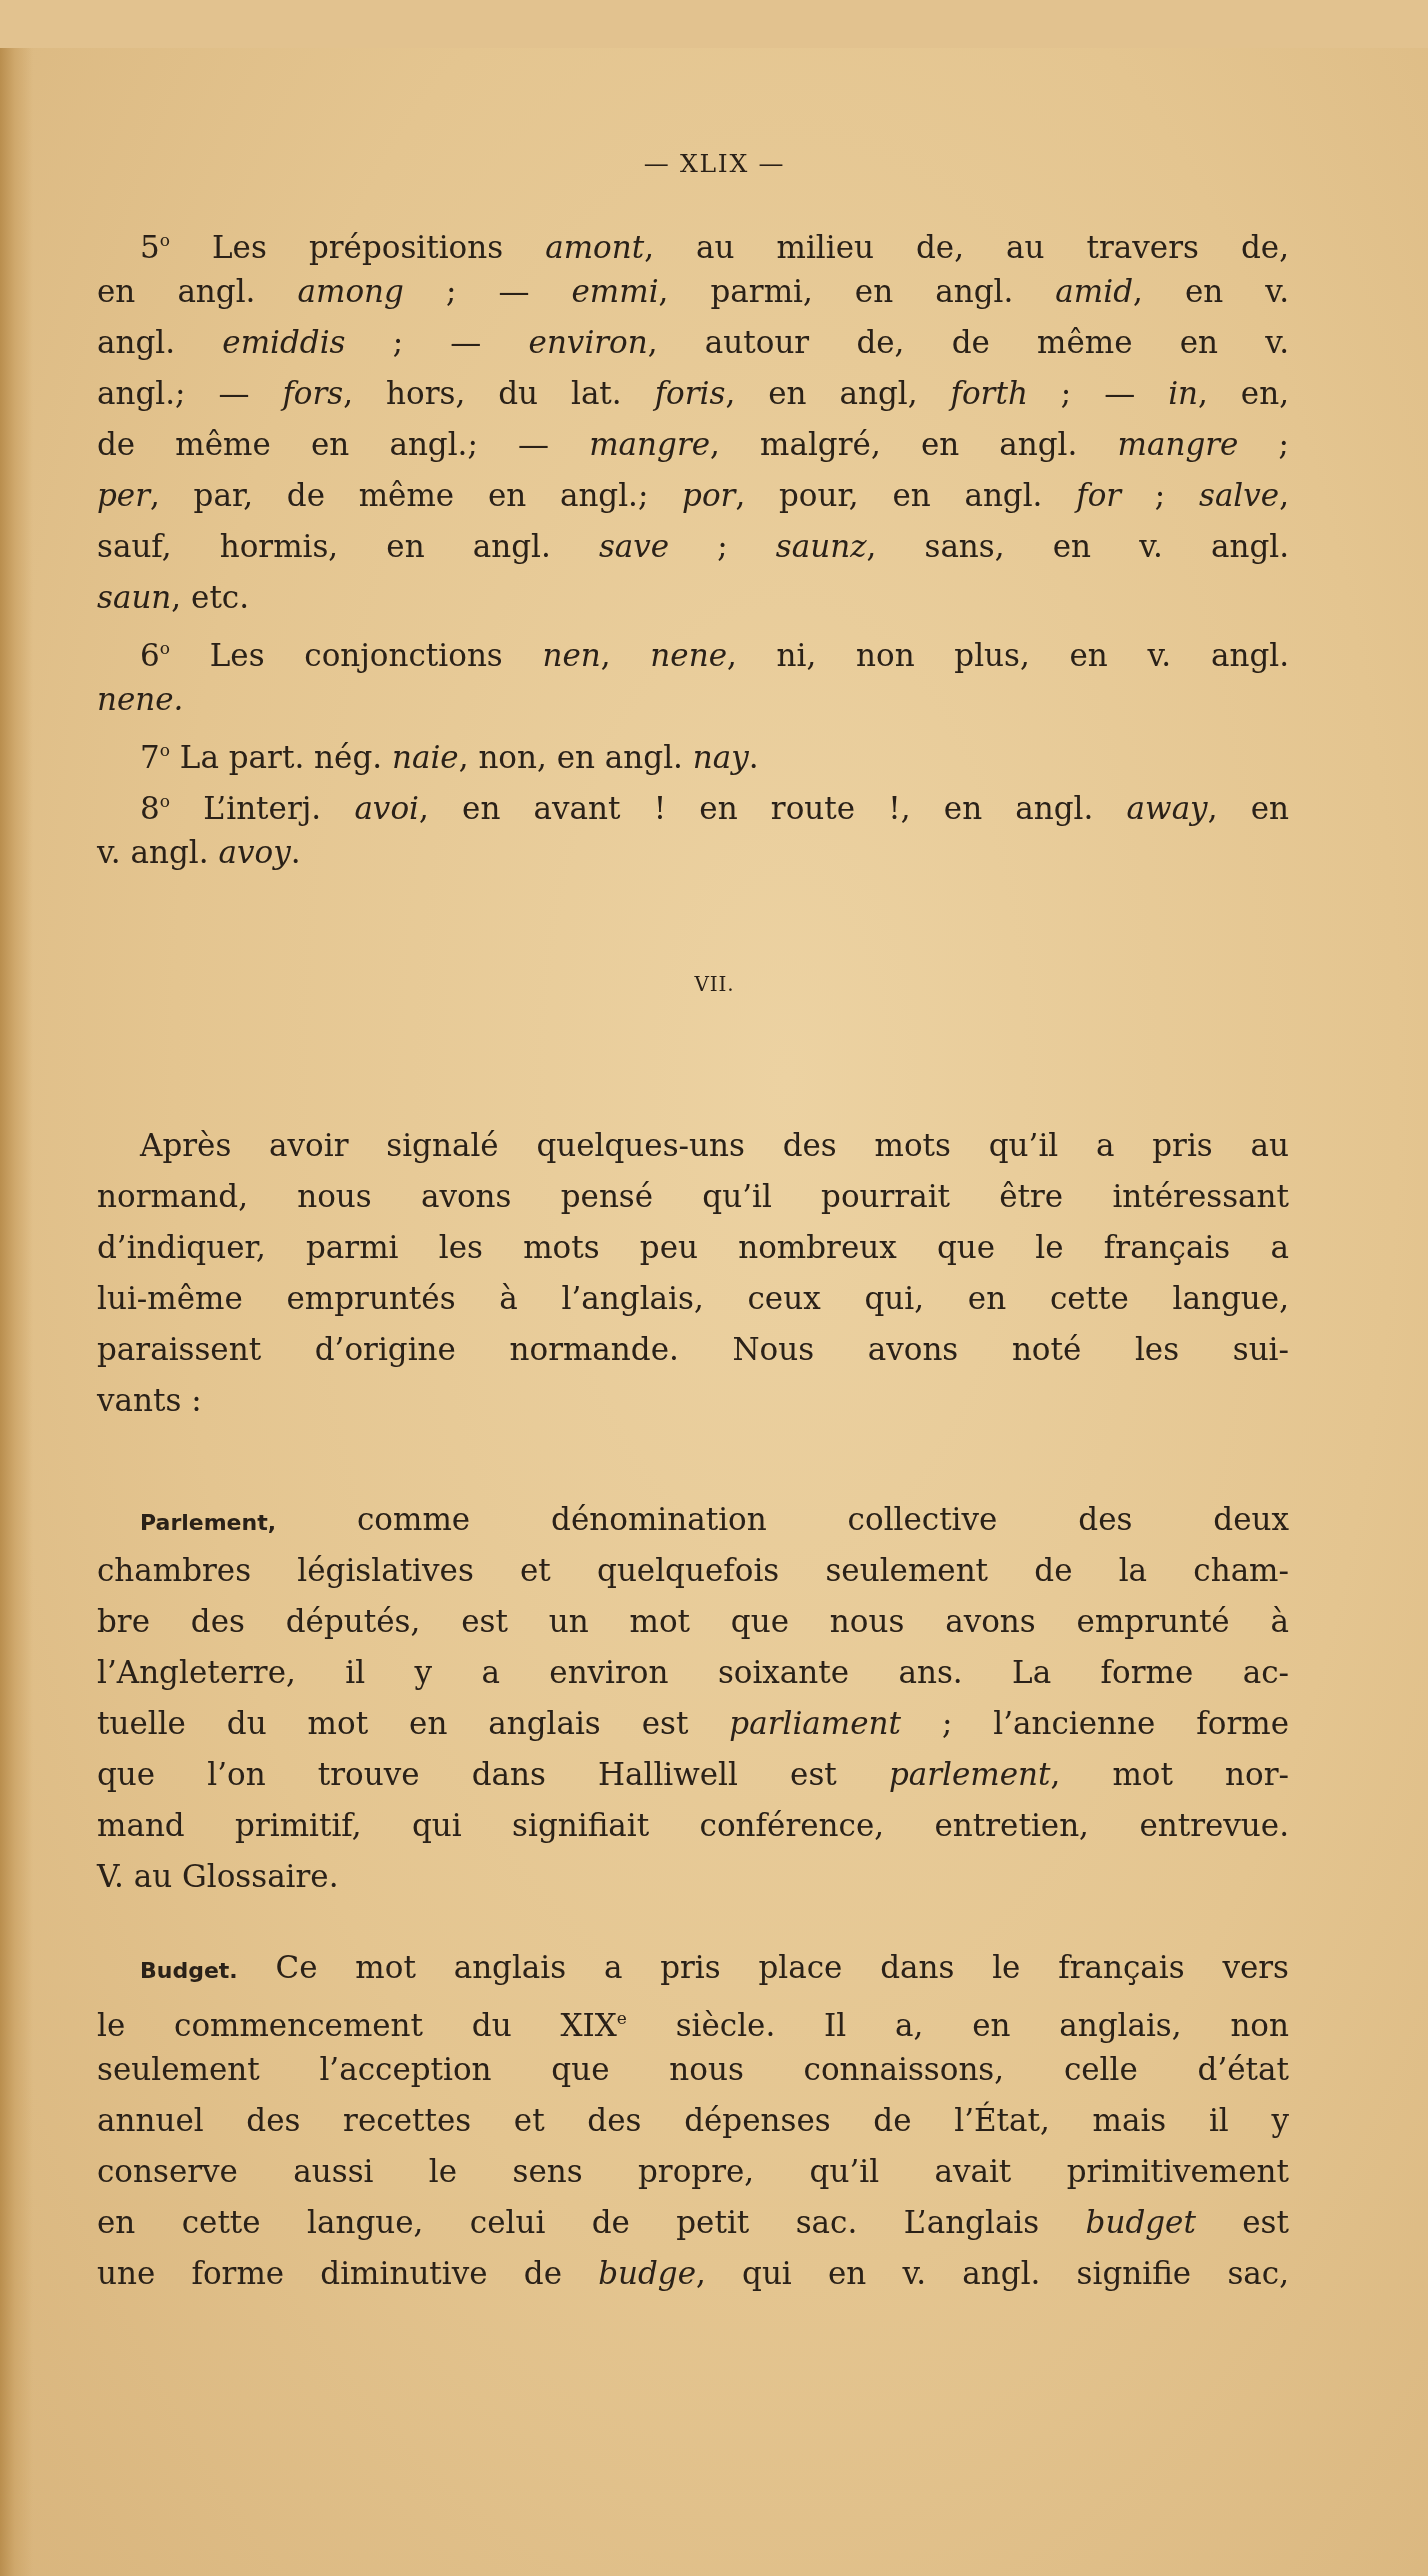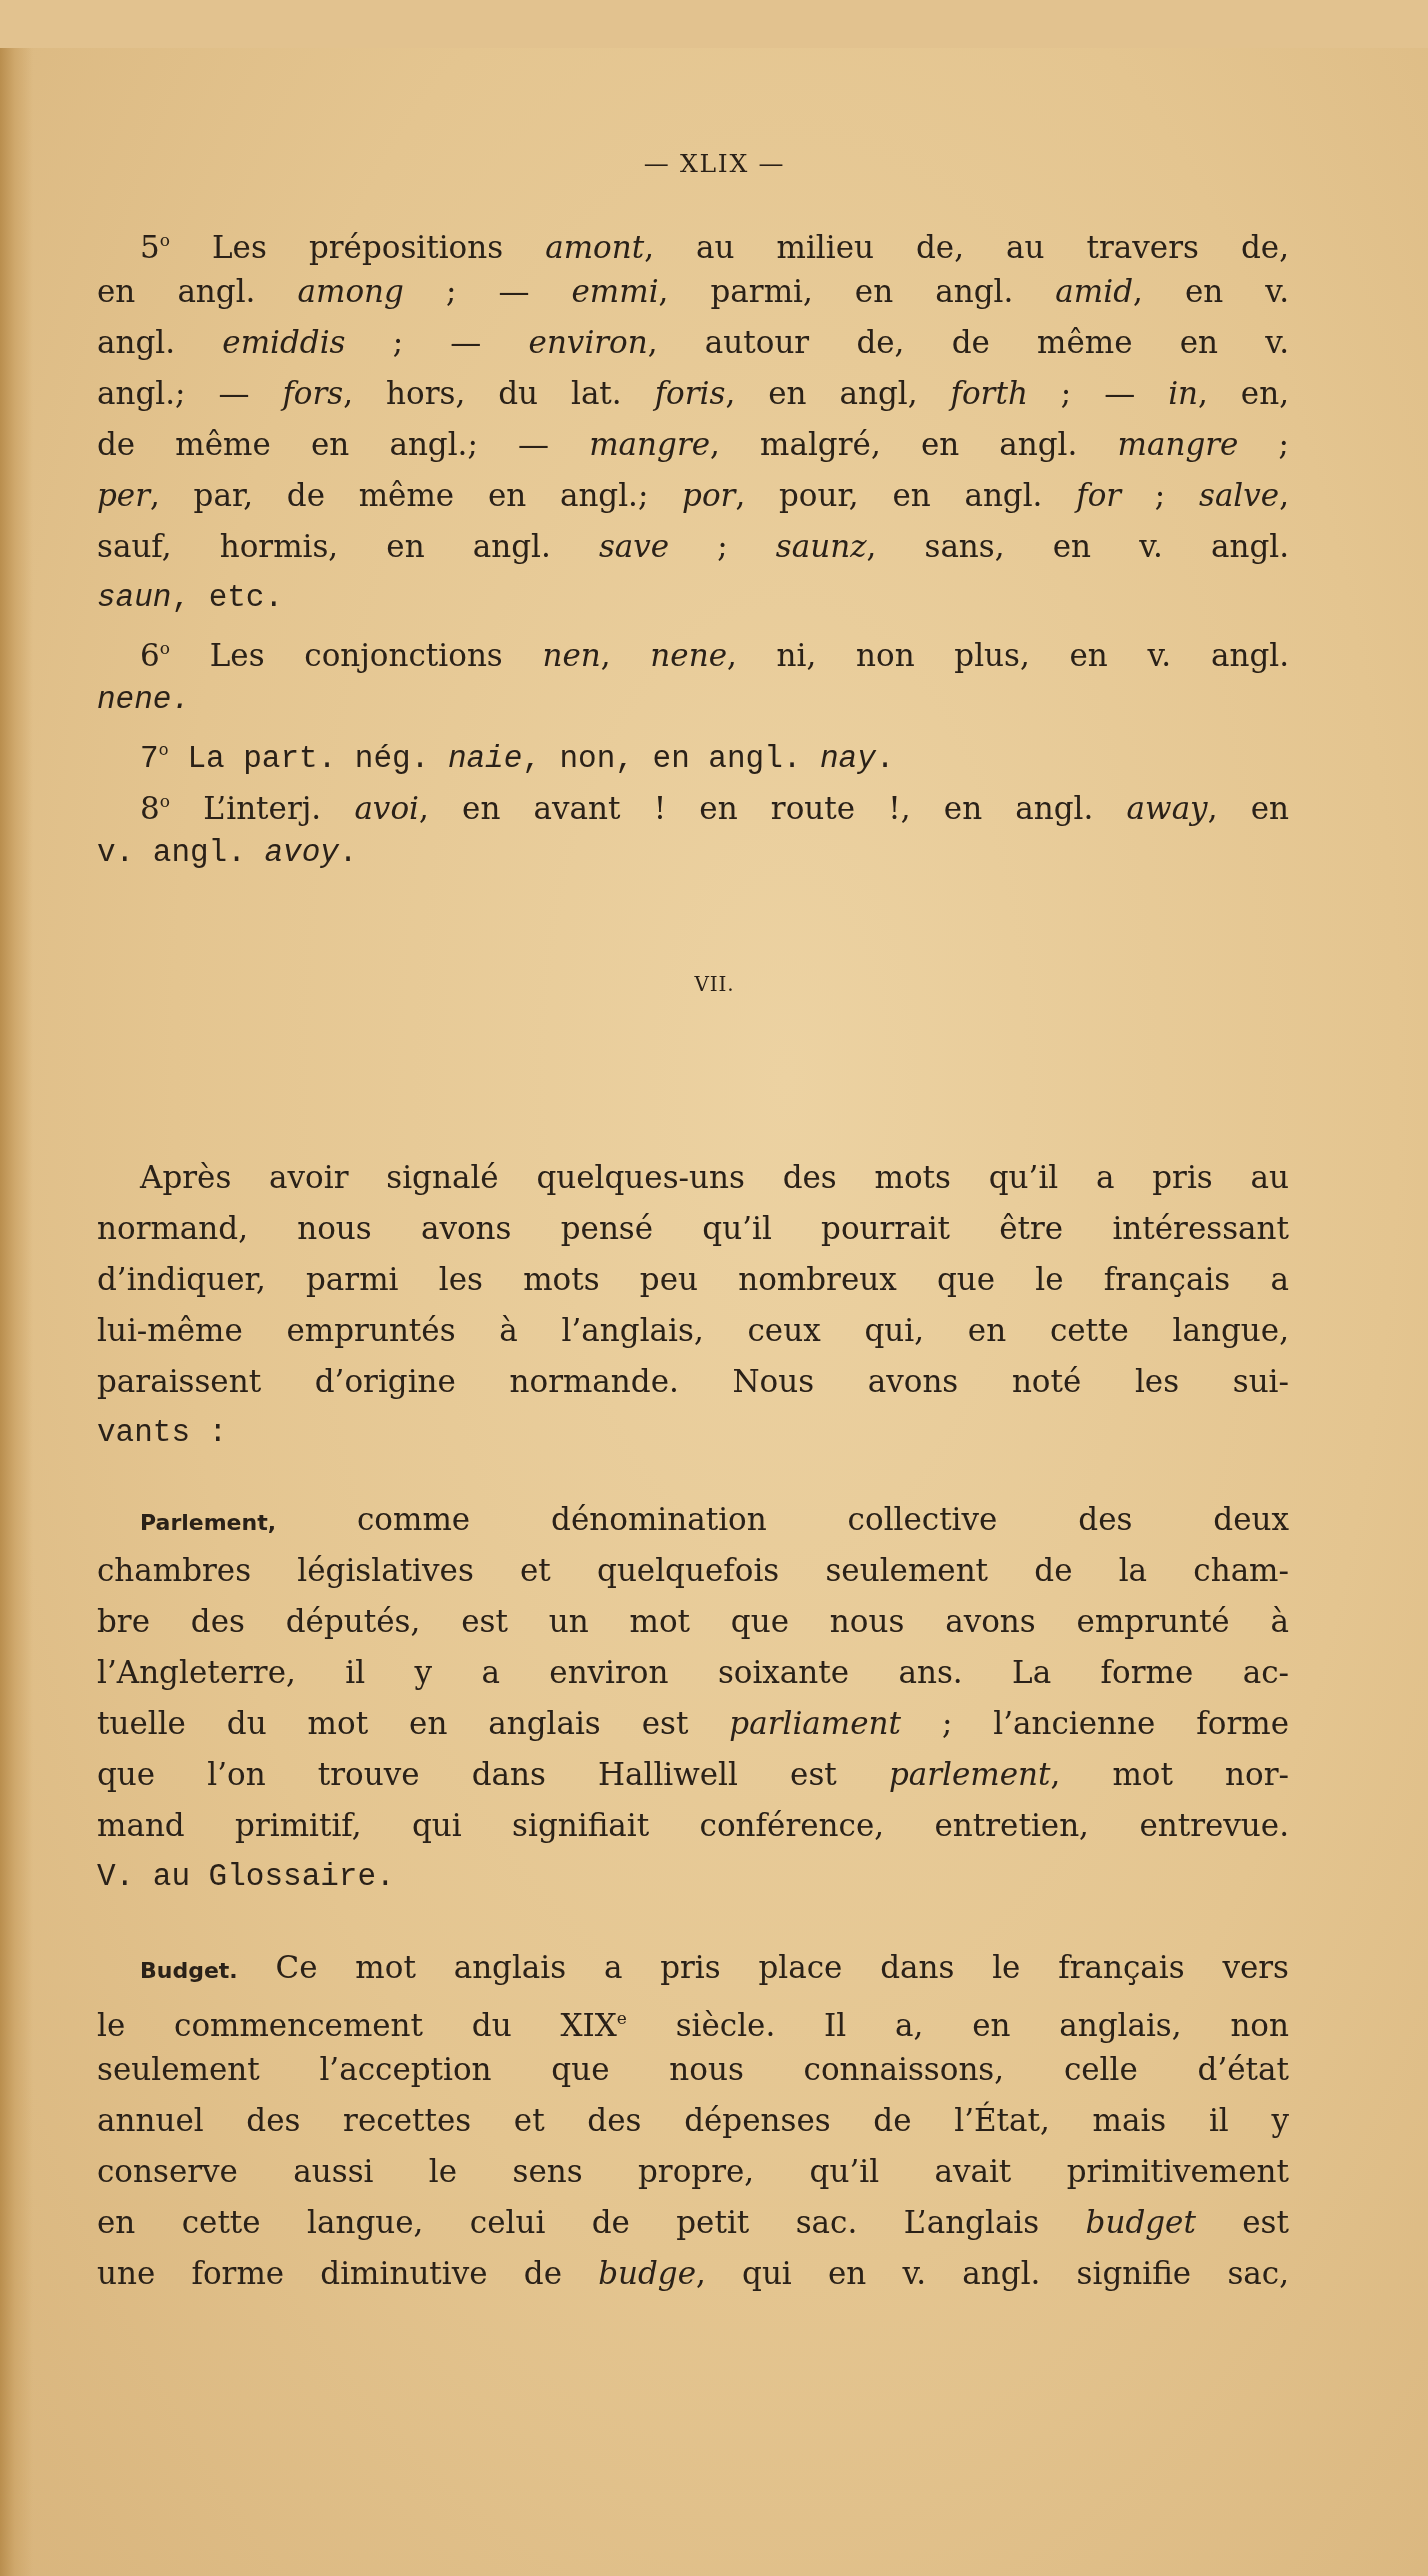--- a/index.html
+++ b/index.html
@@ -50,33 +50,32 @@
     .block-1 { top: 157px; }
     .section-num {
       position: absolute;
       top: 924px;
       left: 0;
       width: 1429px;
       text-align: center;
       font-size: 20px;
       letter-spacing: 0.8px;
     }
-    .block-2 { top: 1094px; }
+    .block-2 { top: 1062px; }
     .block-3 { top: 1436px; }
     .block-4 { top: 1884px; }
     .line {
       display: block;
       white-space: nowrap;
       text-align: justify;
       text-align-last: justify;
       height: 51px;
     }
     .line.last {
       text-align-last: left;
-      font-family: Liberation Mono, monospace;
     }
     .line.indent {
       text-indent: 43px;
     }
     .run-i { font-style: italic; }
     .run-b { font-weight: bold; font-family: "DejaVu Sans", "Liberation Sans", sans-serif; font-size: 22px; }
     .run-sup { font-size: 0.55em; vertical-align: 0.7em; }
   </style>
 </head>
 <body>

